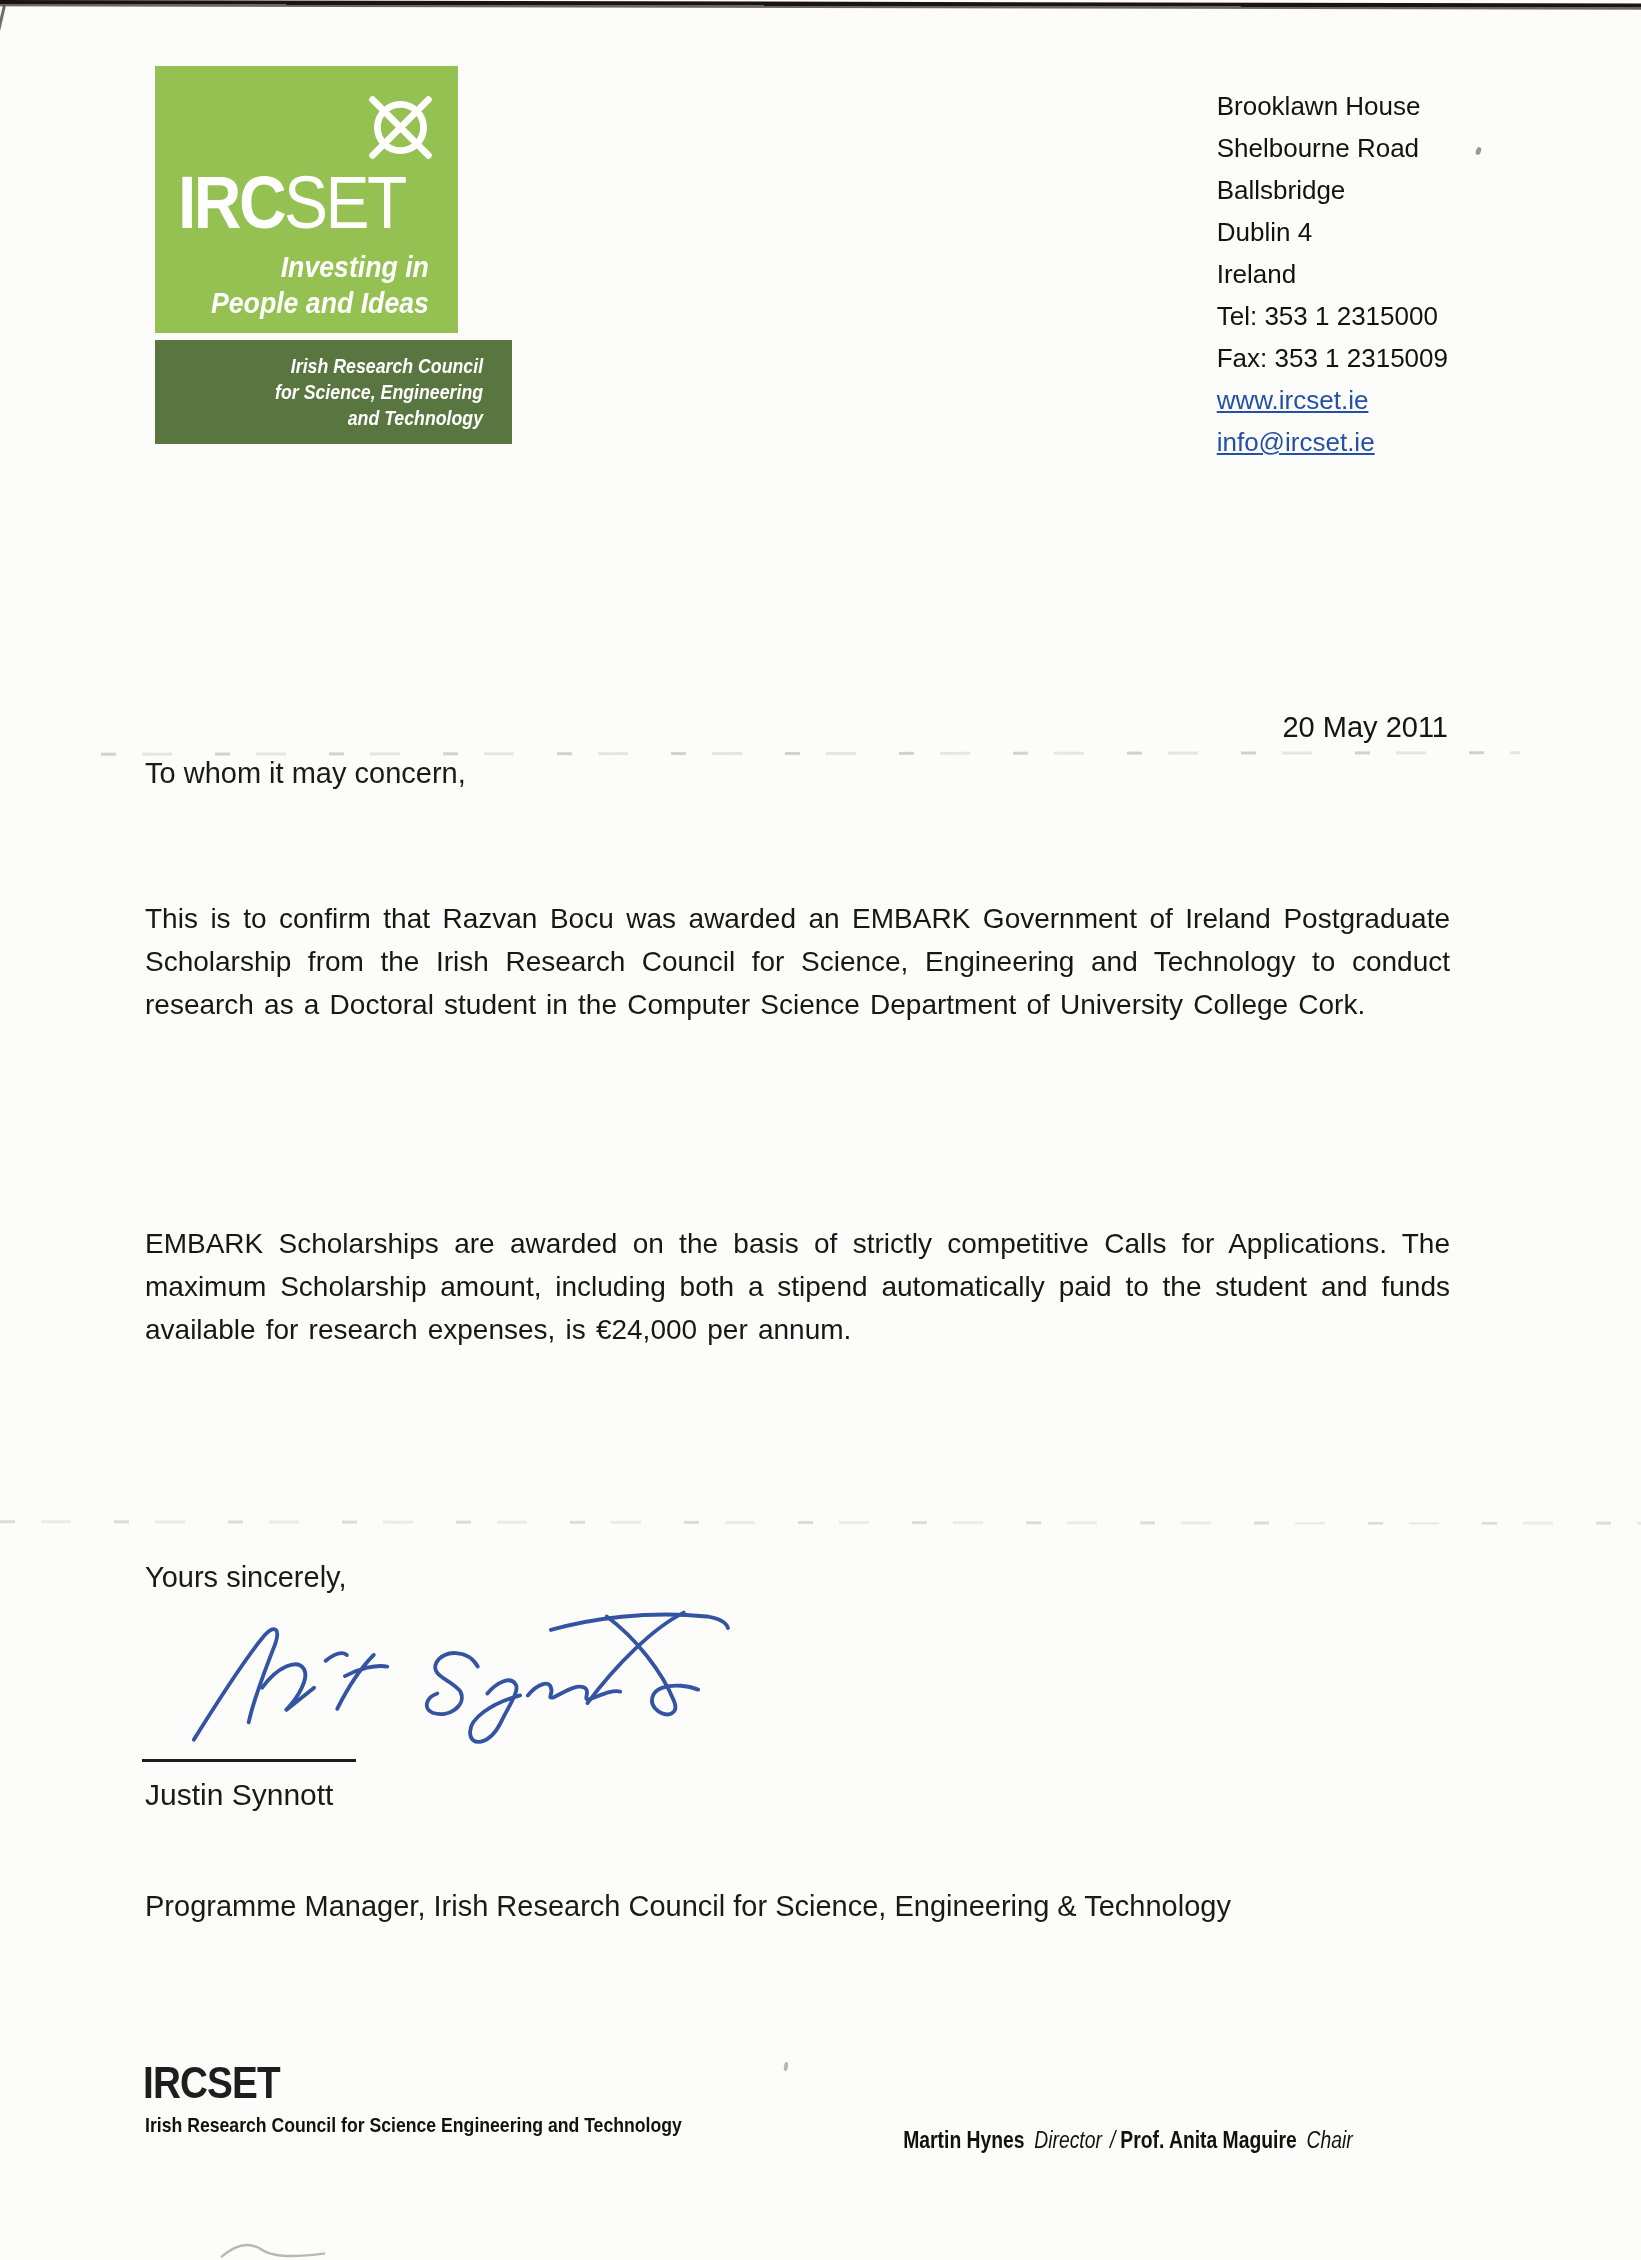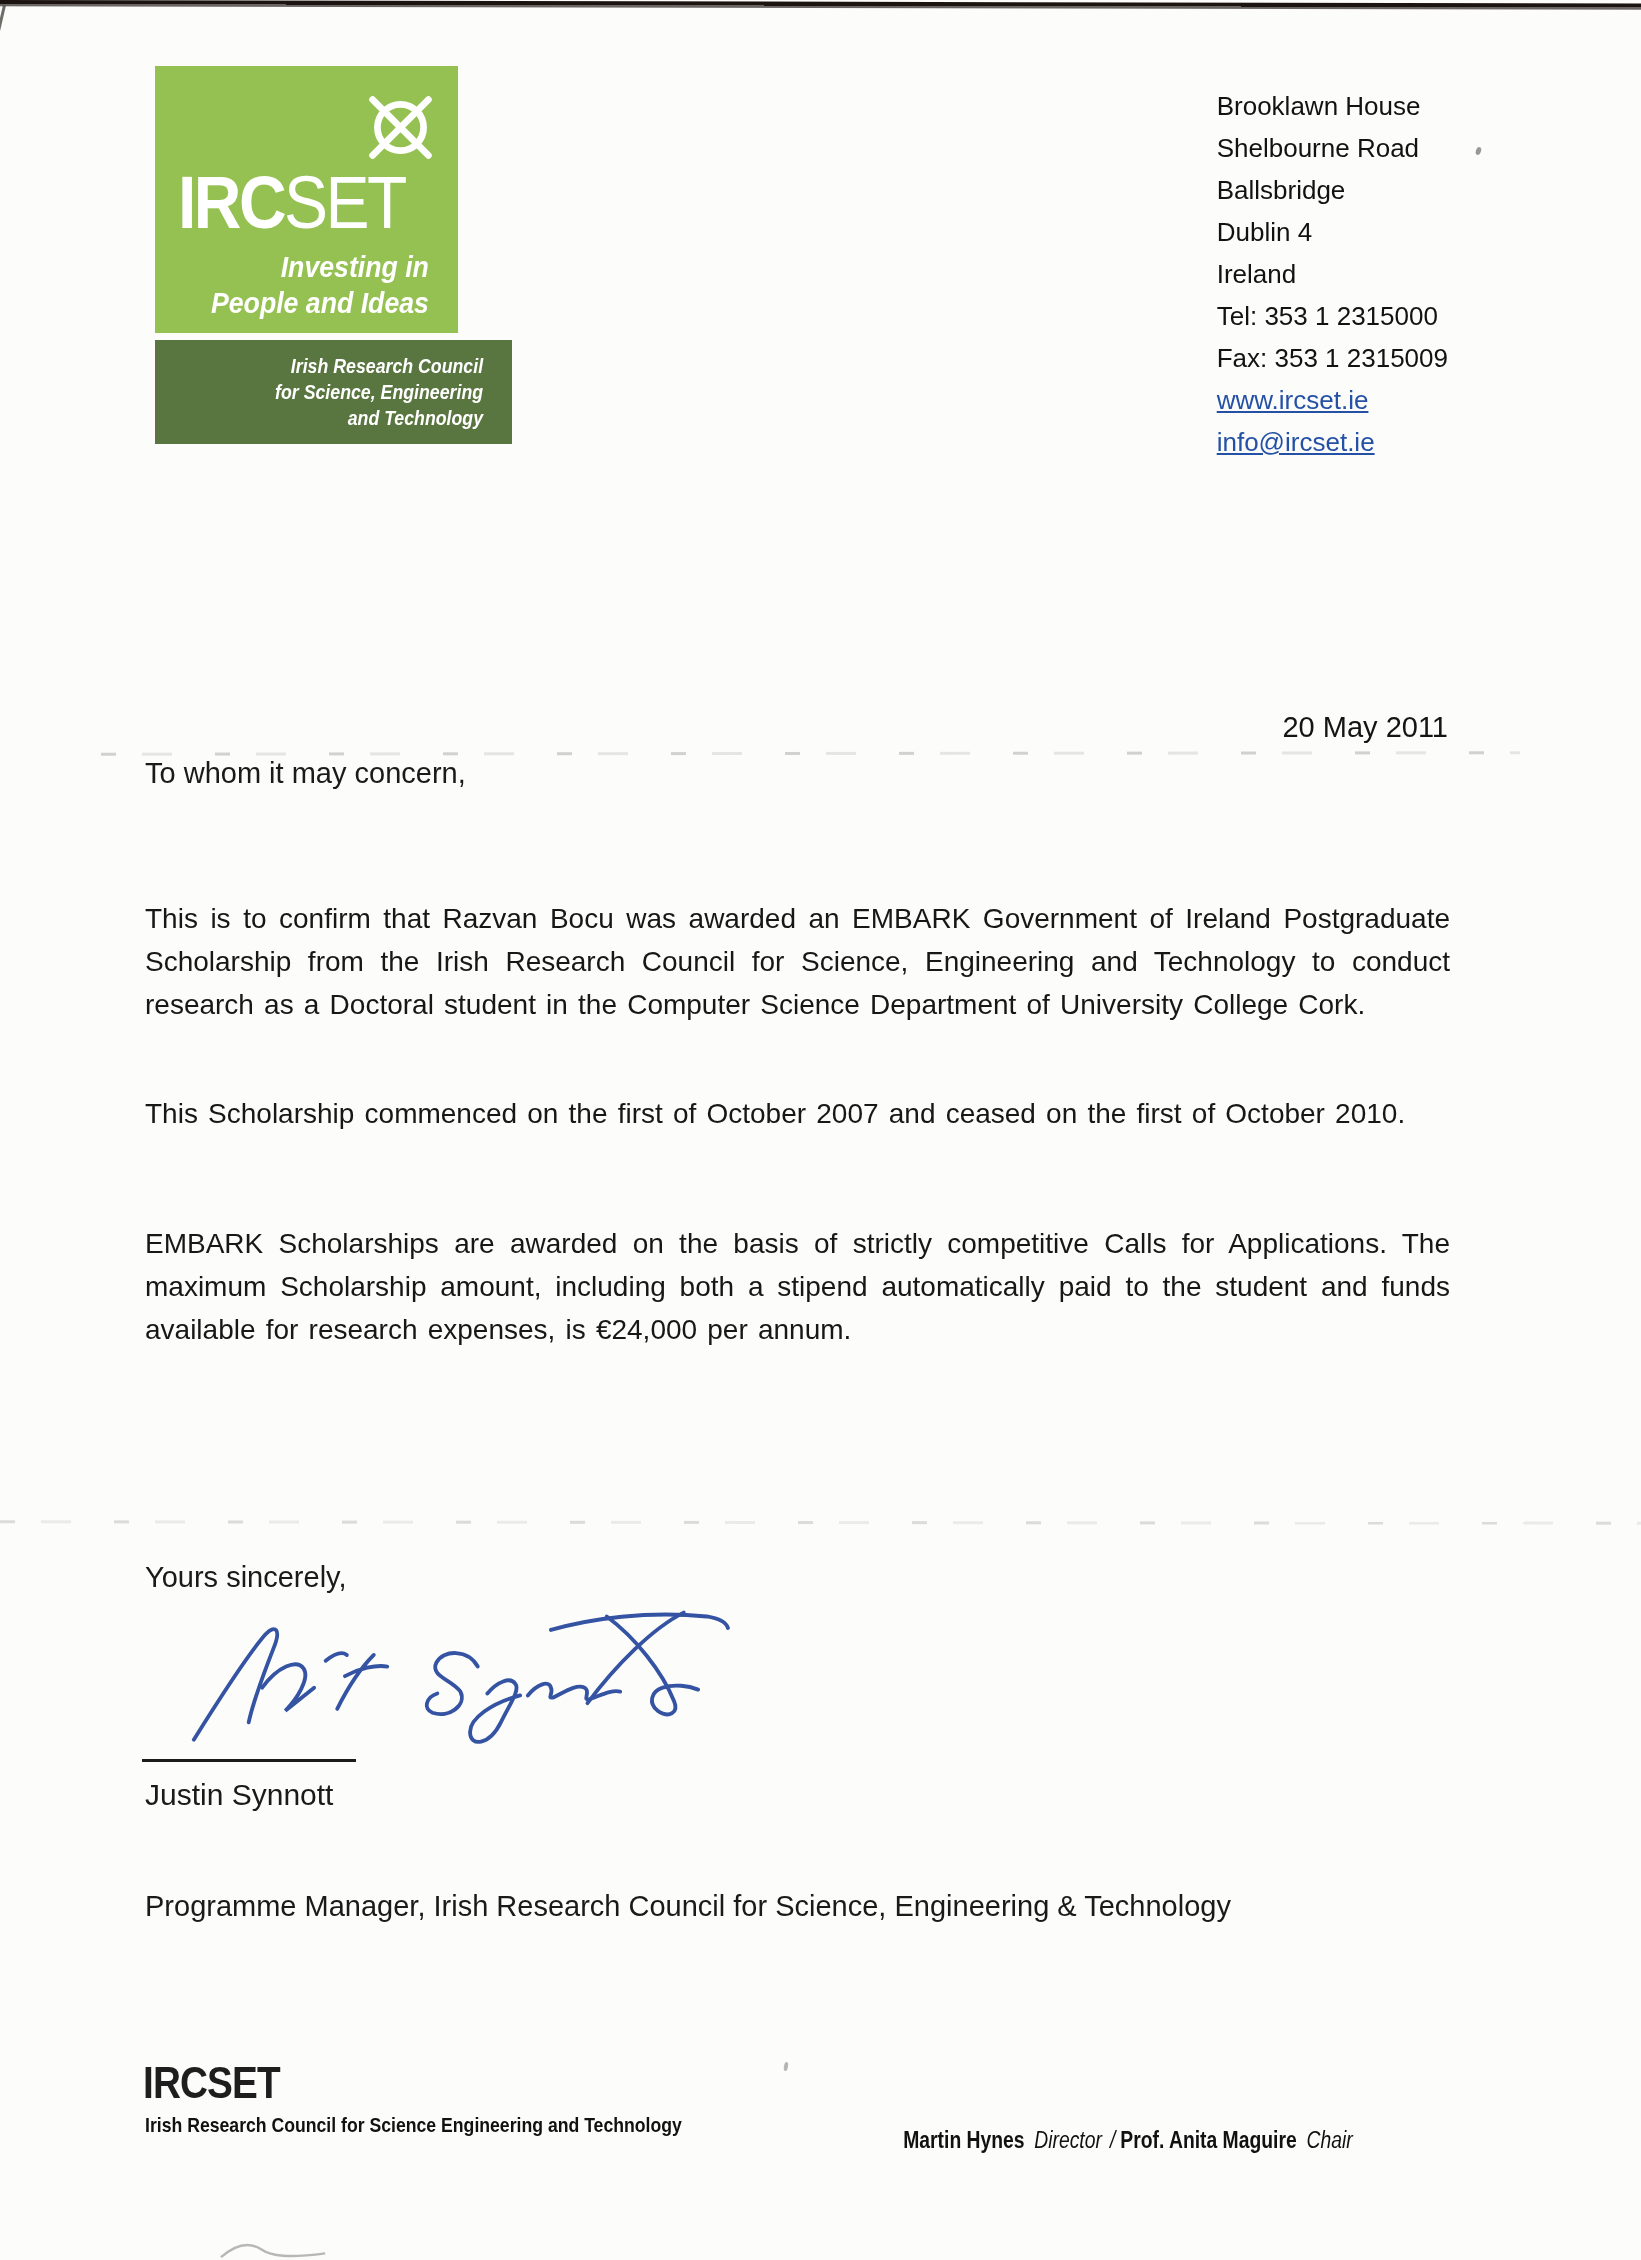--- a/index.html
+++ b/index.html
@@ -143,21 +143,20 @@
     <span>Tel: 353 1 2315000</span>
     <span>Fax: 353 1 2315009</span>
     <a>www.ircset.ie</a>
     <a>info@ircset.ie</a>
   </div>
 
   <div class="date">20 May 2011</div>
   <div class="salutation">To whom it may concern,</div>
 
   <p class="body-par p1">This is to confirm that Razvan Bocu was awarded an EMBARK Government of Ireland Postgraduate Scholarship from the Irish Research Council for Science, Engineering and Technology to conduct research as a Doctoral student in the Computer Science Department of University College Cork.</p>
-  <p class="body-par p2">This Scholarship commenced on the first of October 2007 and ceased on the first of October 2010.</p>
   <p class="body-par p3">EMBARK Scholarships are awarded on the basis of strictly competitive Calls for Applications.  The maximum Scholarship amount, including both a stipend automatically paid to the student and funds available for research expenses, is €24,000 per annum.</p>
 
   <div class="closing">Yours sincerely,</div>
 
   <svg class="signature-svg" viewBox="0 0 620 160">
     <g fill="none" stroke="#2a4a9e" stroke-width="4" stroke-linecap="round" opacity="0.95">
       <path d="M35 142 C60 102 92 52 110 32 C120 22 125 28 119 44 C108 72 96 106 92 124"></path>
       <path d="M106 88 C122 66 142 58 149 68 C156 78 142 100 130 112 C138 106 150 96 160 88"></path>
       <path d="M172 60 C182 52 189 50 194 54"></path>
       <path d="M184 110 C194 90 208 68 222 54 M192 76 C207 68 224 64 236 66"></path>

